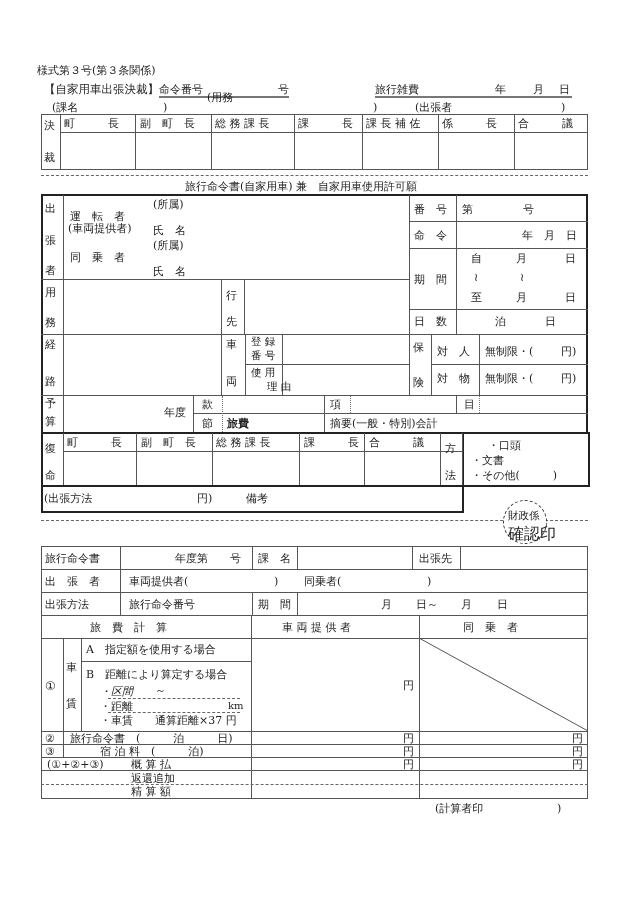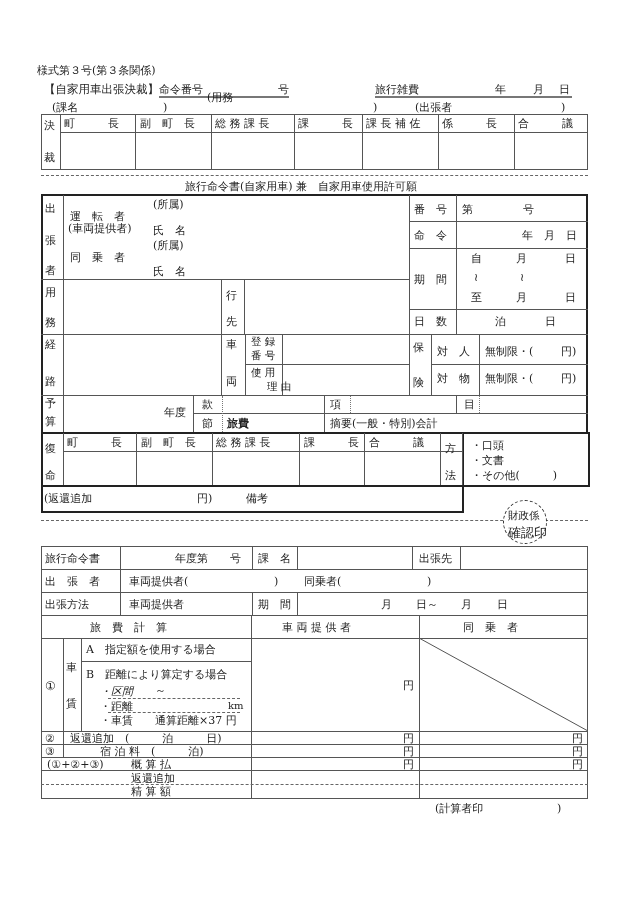--- a/index.html
+++ b/index.html
@@ -204,36 +204,36 @@
 <div class="t" style="left:369px;top:437px;white-space:pre;">合　　　議</div>
 <div class="box" style="left:64px;top:452px;width:72px;height:33px;"></div>
 <div class="box" style="left:137px;top:452px;width:75px;height:33px;"></div>
 <div class="box" style="left:213px;top:452px;width:86px;height:33px;"></div>
 <div class="box" style="left:300px;top:452px;width:64px;height:33px;"></div>
 <div class="box" style="left:365px;top:452px;width:75px;height:33px;"></div>
 <div class="t" style="left:445px;top:443px;">方</div>
 <div class="t" style="left:445px;top:470px;">法</div>
 <div class="vl" style="left:462px;top:433px;height:0;"></div>
 <div class="vl" style="left:462px;top:433px;height:52px;border-left:1px solid #555;"></div>
-<div class="t" style="left:471px;top:440px;">・口頭</div>
+<div class="t" style="left:488px;top:440px;">・口頭</div>
 <div class="t" style="left:471px;top:455px;">・文書</div>
 <div class="t" style="left:471px;top:470px;white-space:pre;">・その他(　　　)</div>
 
 <div class="hl thick-h" style="left:41px;top:485px;width:423px;"></div>
 <div class="hl thick-h" style="left:41px;top:511px;width:423px;"></div>
-<div class="t" style="left:44px;top:493px;">(返還追加</div>
+<div class="t" style="left:44px;top:493px;">(出張方法</div>
 <div class="box" style="left:95px;top:489px;width:100px;height:18px;"></div>
 <div class="t" style="left:197px;top:493px;">円)</div>
 <div class="t" style="left:246px;top:493px;">備考</div>
 <div class="box" style="left:270px;top:489px;width:190px;height:18px;"></div>
 
 <div class="hl dash-h" style="left:41px;top:520px;width:547px;"></div>
 <div class="seal" style="left:503px;top:500px;"></div>
 <div class="t" style="left:508px;top:510px;font-size:10.5px;">財政係</div>
-<div class="t" style="left:508px;top:526px;font-size:13px;">確認印</div>
+<div class="t" style="left:508px;top:526px;font-size:16px;">確認印</div>
 
 <div class="box" style="left:41px;top:546px;width:547px;height:253px;border:1px solid #555;"></div>
 
 <div class="hl" style="left:41px;top:569px;width:547px;"></div>
 <div class="vl" style="left:120px;top:546px;height:69px;"></div>
 <div class="vl" style="left:252px;top:546px;height:23px;"></div>
 <div class="vl" style="left:297px;top:546px;height:23px;"></div>
 <div class="vl" style="left:412px;top:546px;height:23px;"></div>
 <div class="vl" style="left:460px;top:546px;height:23px;"></div>
 <div class="t" style="left:45px;top:553px;">旅行命令書</div>
@@ -249,21 +249,21 @@
 <div class="box" style="left:195px;top:571px;width:75px;height:19px;"></div>
 <div class="t" style="left:274px;top:576px;">)</div>
 <div class="t" style="left:304px;top:576px;">同乗者(</div>
 <div class="box" style="left:345px;top:571px;width:80px;height:19px;"></div>
 <div class="t" style="left:427px;top:576px;">)</div>
 
 <div class="hl" style="left:41px;top:615px;width:547px;"></div>
 <div class="vl" style="left:252px;top:592px;height:23px;"></div>
 <div class="vl" style="left:297px;top:592px;height:23px;"></div>
 <div class="t" style="left:45px;top:599px;white-space:pre;">出張方法</div>
-<div class="t" style="left:129px;top:599px;">車両提供者</div>
+<div class="t" style="left:129px;top:599px;">旅行命令番号</div>
 <div class="t" style="left:258px;top:599px;white-space:pre;">期　間</div>
 <div class="t" style="left:381px;top:599px;">月</div>
 <div class="t" style="left:416px;top:599px;">日～</div>
 <div class="t" style="left:461px;top:599px;">月</div>
 <div class="t" style="left:497px;top:599px;">日</div>
 <div class="box" style="left:298px;top:593px;width:290px;height:22px;"></div>
 
 <div class="hl" style="left:41px;top:638px;width:547px;"></div>
 <div class="vl" style="left:251px;top:615px;height:184px;"></div>
 <div class="vl" style="left:419px;top:615px;height:184px;"></div>
@@ -295,21 +295,21 @@
   <line x1="0" y1="0" x2="169" y2="93" stroke="#555" stroke-width="1"></line>
 </svg>
 
 <div class="hl" style="left:41px;top:744px;width:547px;"></div>
 <div class="hl" style="left:41px;top:757px;width:547px;"></div>
 <div class="hl" style="left:41px;top:770px;width:547px;"></div>
 <div class="hl dash-h" style="left:41px;top:784px;width:547px;"></div>
 <div class="vl" style="left:63px;top:731px;height:26px;"></div>
 
 <div class="t" style="left:45px;top:733px;">②</div>
-<div class="t" style="left:70px;top:733px;white-space:pre;">返還追加　(　　　泊　　　日)</div>
+<div class="t" style="left:70px;top:733px;white-space:pre;">旅行命令書　(　　　泊　　　日)</div>
 <div class="t" style="left:403px;top:733px;">円</div>
 <div class="t" style="left:572px;top:733px;">円</div>
 <div class="box" style="left:252px;top:732px;width:150px;height:12px;"></div>
 <div class="box" style="left:420px;top:732px;width:150px;height:12px;"></div>
 
 <div class="t" style="left:45px;top:746px;">③</div>
 <div class="t" style="left:70px;top:746px;white-space:pre;margin-left:30px;">宿 泊 料　(　　　泊)</div>
 <div class="t" style="left:403px;top:746px;">円</div>
 <div class="t" style="left:572px;top:746px;">円</div>
 <div class="box" style="left:252px;top:745px;width:150px;height:12px;"></div>

